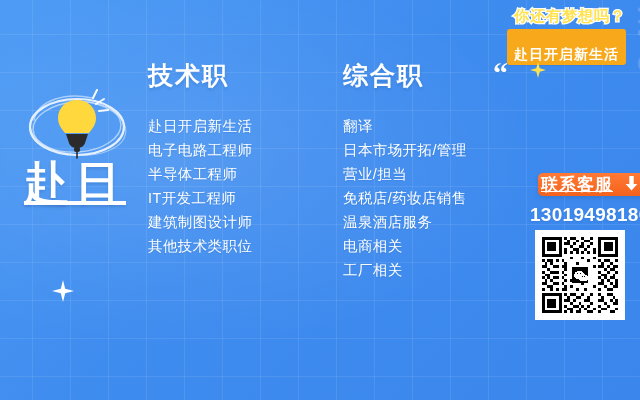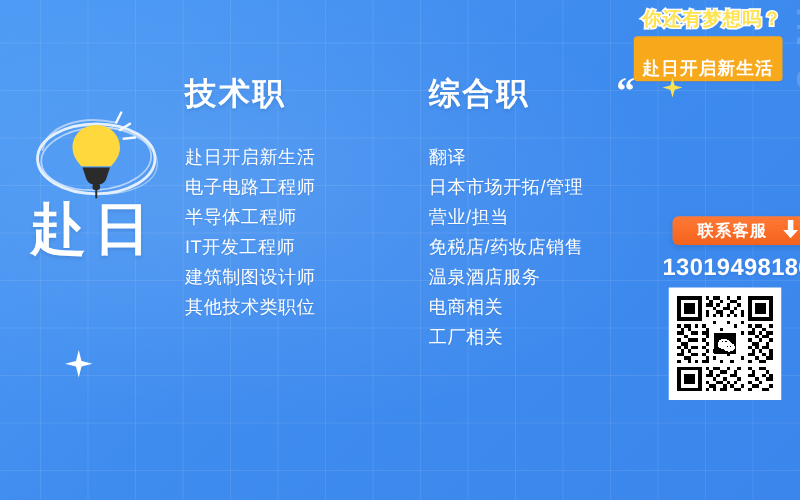--- a/index.html
+++ b/index.html
@@ -68,21 +68,21 @@
 
   
   .bulb-wrap{position:absolute;left:22px;top:80px;width:110px;height:92px;}
   .bulb-wrap svg{display:block;}
   .brand-title{
     position:absolute;left:24px;top:158px;
     color:#ffffff;font-weight:bold;font-size:45px;line-height:50px;
     letter-spacing:6px;
     text-shadow:0 2px 3px rgba(20,60,120,.18);
   }
-  .brand-title span{display:block;}
+  .brand-title span{display:block;text-decoration:underline;}
 
   
   .col{position:absolute;top:60px;}
   .col-1{left:148px;}
   .col-2{left:343px;}
   .col-head{
     color:#ffffff;font-weight:bold;font-size:25px;line-height:30px;
     letter-spacing:2px;margin:0 0 24px 0;
     text-shadow:0 2px 3px rgba(20,60,120,.18);
   }
@@ -96,22 +96,22 @@
   
   .cta-btn{
     position:absolute;left:538px;top:173px;width:118px;height:23px;
     background:linear-gradient(180deg,#ff7a35 0%,#f4621c 100%);
     border-radius:5px 0 0 5px;
     border:none;padding:0;cursor:pointer;
     display:flex;align-items:center;
     box-shadow:0 2px 4px rgba(30,60,110,.18);
   }
   .cta-label{
-    color:#ffffff;font-size:13px;font-weight:bold;letter-spacing:1px;
-    margin-left:20px;line-height:12px;
+    color:#ffffff;font-size:17px;font-weight:bold;letter-spacing:1px;
+    margin-left:3px;line-height:12px;text-decoration:underline;
   }
   .cta-arrow{margin-left:12px;display:block;}
 
   .phone{
     position:absolute;left:530px;top:204px;width:104px;
     color:#ffffff;font-size:19px;font-weight:bold;letter-spacing:.3px;
     line-height:22px;text-align:center;white-space:nowrap;
     text-shadow:0 1px 2px rgba(20,60,120,.15);
   }
 

